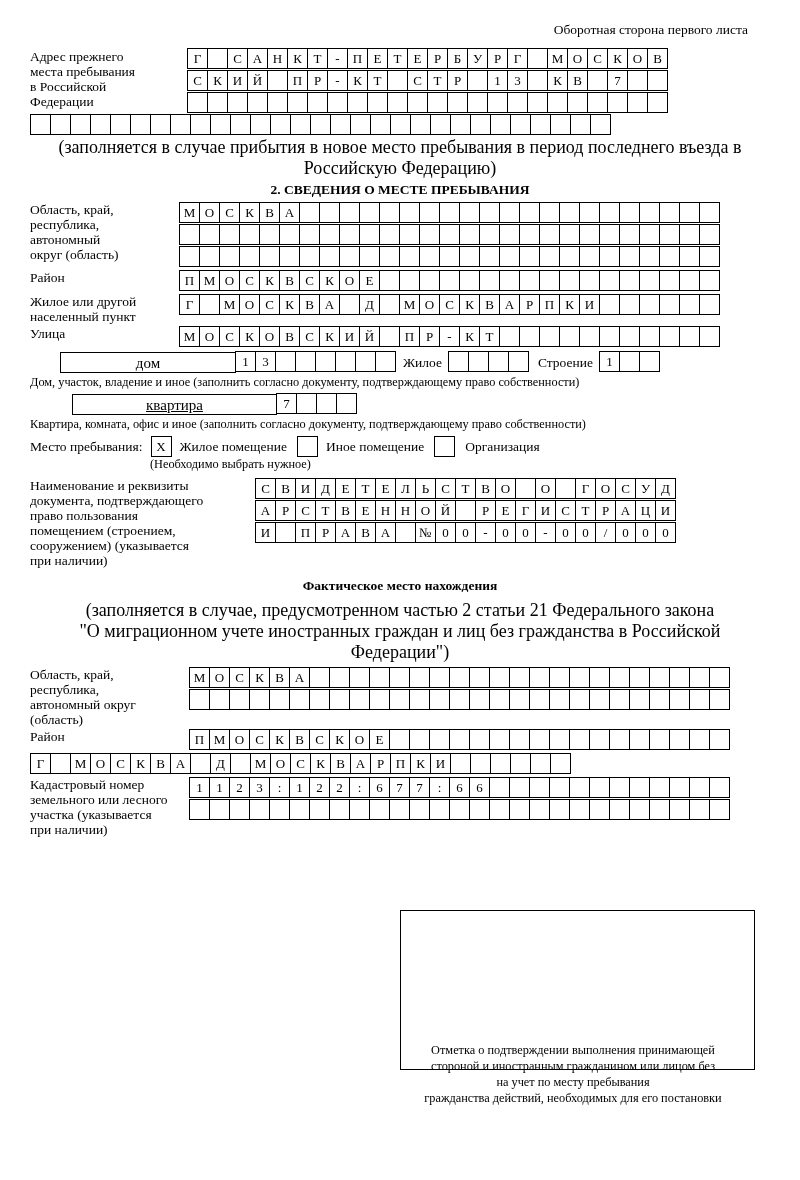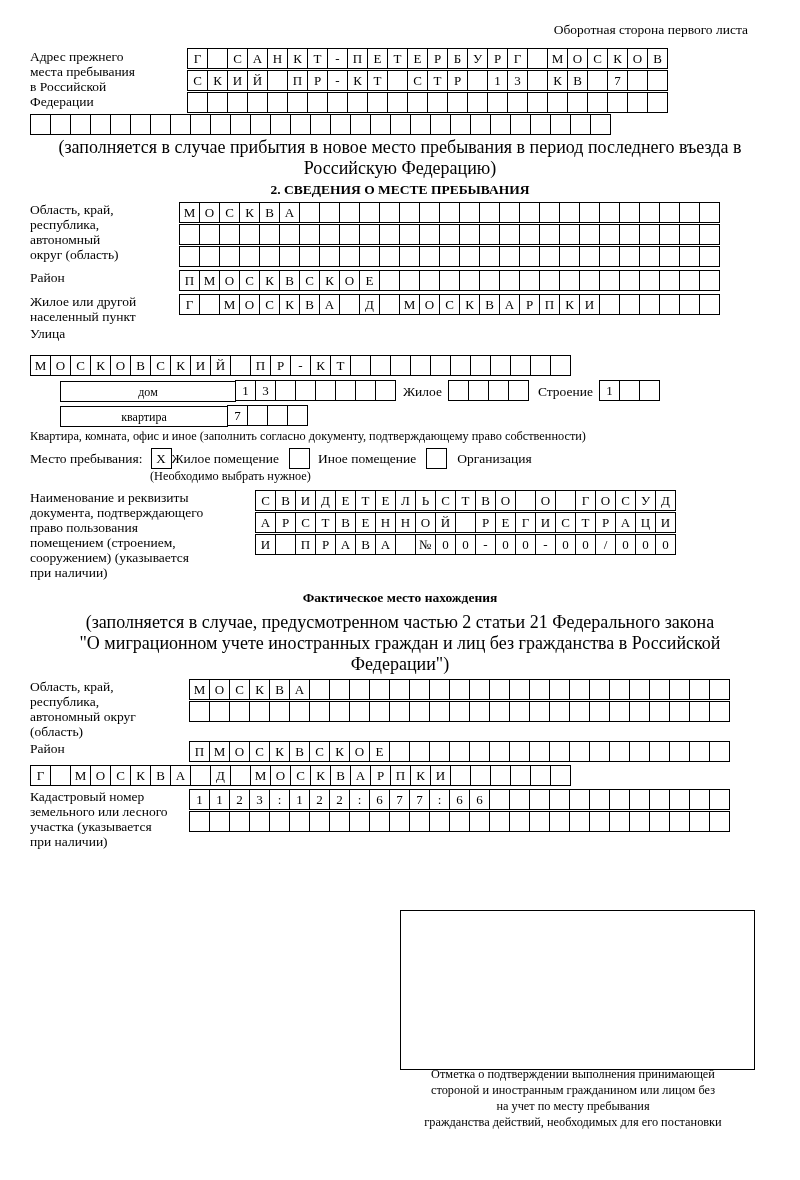--- a/index.html
+++ b/index.html
@@ -63,21 +63,21 @@
     margin: 3px 0 4px 0;
   }
   .small {
     font-size: 12.3px;
   }
   .wide-box {
     border: 1px solid #000;
     box-sizing: border-box;
     height: 21px;
     text-align: center;
-    font-size: 12px;
+    font-size: 15px;
     line-height: 20px;
   }
   .inline {
     display: flex;
     align-items: center;
   }
   .mark-box {
     width: 21px;
     height: 21px;
     border: 1px solid #000;
@@ -393,21 +393,21 @@
         <div class="cell">И</div>
         <div class="cell blank"></div>
         <div class="cell blank"></div>
         <div class="cell blank"></div>
         <div class="cell blank"></div>
         <div class="cell blank"></div>
         <div class="cell blank"></div>
       </div>
   </div>
 
-  <div class="row" style="margin-top:2px;flex-direction:column;">
+  <div class="row" style="margin-top:2px;">
     <div style="width:135px;flex:0 0 auto;" class="lbl">Улица</div>
     <div class="cellrow" id="r2s">
         <div class="cell">М</div>
         <div class="cell">О</div>
         <div class="cell">С</div>
         <div class="cell">К</div>
         <div class="cell">О</div>
         <div class="cell">В</div>
         <div class="cell">С</div>
         <div class="cell">К</div>
@@ -452,36 +452,37 @@
         <div class="cell blank"></div>
         <div class="cell blank"></div>
       </div>
     <div class="lbl" style="margin-left:10px;">Строение</div>
     <div class="cellrow" id="sc" style="margin-left:6px;">
         <div class="cell">1</div>
         <div class="cell blank"></div>
         <div class="cell blank"></div>
       </div>
   </div>
+  <div class="small" style="margin-top:2px;">Дом, участок, владение и иное (заполнить согласно документу, подтверждающему право собственности)</div>
 
   <div class="inline" style="margin-top:3px;">
-    <div class="wide-box" style="width:168px;margin-left:30px;">квартира</div>
+    <div class="wide-box" style="width:205px;margin-left:42px;text-decoration:underline;">квартира</div>
     <div class="cellrow" id="fc" style="margin-left:-1px;">
         <div class="cell">7</div>
         <div class="cell blank"></div>
         <div class="cell blank"></div>
         <div class="cell blank"></div>
       </div>
   </div>
   <div class="small" style="margin-top:2px;">Квартира, комната, офис и иное (заполнить согласно документу, подтверждающему право собственности)</div>
 
   <div class="inline" style="margin-top:4px;">
     <span class="lbl">Место пребывания:</span>
     <span class="mark-box" style="margin-left:8px;">Х</span>
-    <span class="lbl" style="margin-left:0;">Жилое помещение</span>
+    <span class="lbl" style="margin-left:8px;">Жилое помещение</span>
     <span class="mark-box" style="margin-left:10px;"></span>
     <span class="lbl" style="margin-left:8px;">Иное помещение</span>
     <span class="mark-box" style="margin-left:10px;"></span>
     <span class="lbl" style="margin-left:10px;">Организация</span>
   </div>
   <div class="small" style="margin-left:120px;">(Необходимо выбрать нужное)</div>
 
   <div class="row" style="margin-top:6px;">
     <div style="width:205px;flex:0 0 auto;">
       <div class="lbl">Наименование и реквизиты</div>
@@ -765,20 +766,20 @@
           <div class="cell blank"></div>
           <div class="cell blank"></div>
           <div class="cell blank"></div>
           <div class="cell blank"></div>
           <div class="cell blank"></div>
         </div>
     </div>
   </div>
 
   <div class="bigbox" style="position:absolute;left:400px;top:910px;width:355px;height:160px;"></div>
-  <div style="position:absolute;left:388px;top:1066px;width:370px;">
+  <div style="position:absolute;left:388px;top:1042px;width:370px;">
     <div class="footnote">Отметка о подтверждении выполнения принимающей</div>
     <div class="footnote">стороной и иностранным гражданином или лицом без</div>
     <div class="footnote">на учет по месту пребывания</div>
     <div class="footnote">гражданства действий, необходимых для его постановки</div>
   </div>
 
 </div>
 
 </body></html>

